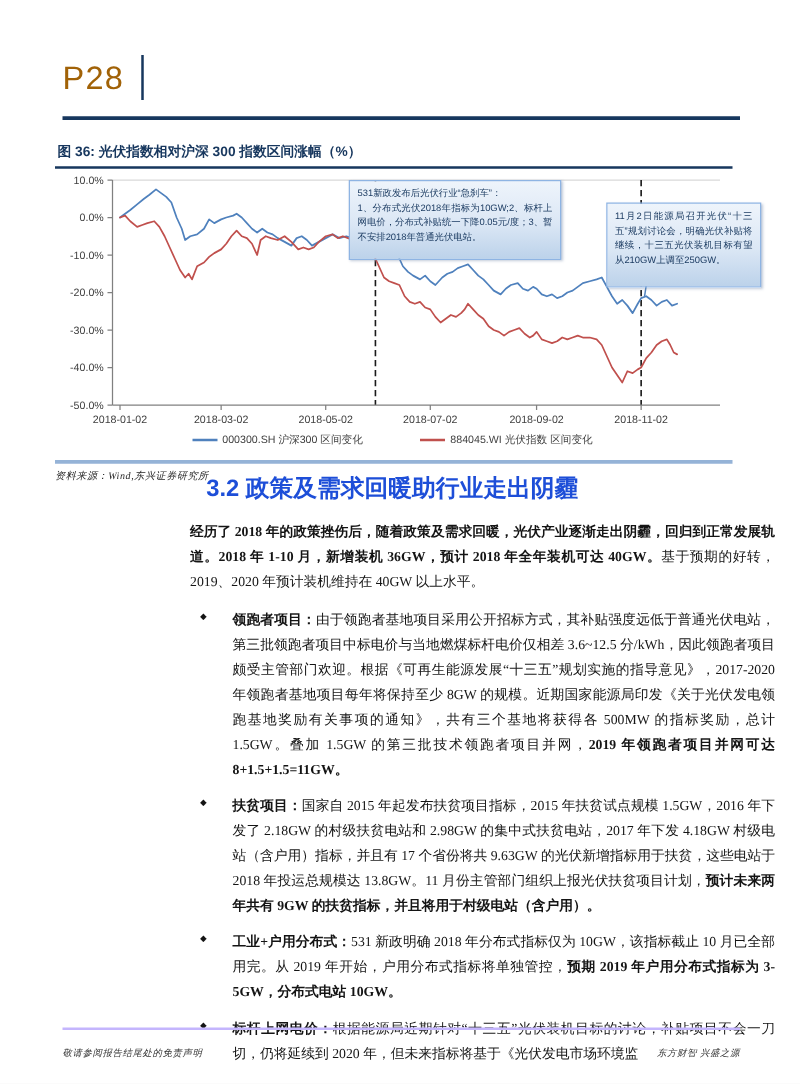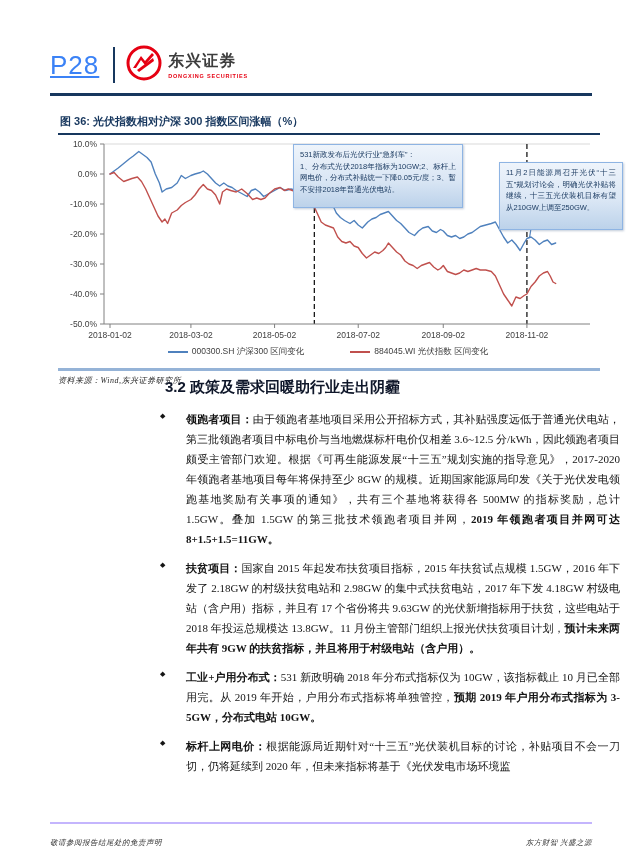--- a/index.html
+++ b/index.html
@@ -1,84 +1,71 @@
 <!DOCTYPE html>
 <html><head>
 <meta charset="utf-8">
 <style>
   * { margin:0; padding:0; box-sizing:border-box; }
   body { background:#e8e8e8; font-family:"Liberation Sans", sans-serif; }
   .page { position:relative; width:640px; height:867px; background:#ffffff; margin:0 auto; overflow:hidden; }
 
   
   .hdr { position:absolute; top:44px; left:50px; right:48px; display:flex; align-items:center; }
-  .page-num { font-size:26px; color:#3b82f6; letter-spacing:1px; font-weight:400;text-decoration:underline; }
+  .page-num { font-size:26px; color:#a16207; letter-spacing:1px; font-weight:400; }
   .hdr-divider { width:2px; height:36px; background:#17375E; margin:0 10px 0 14px; }
   .hdr-titles { flex:1; }
   .report-title { font-size:16px; font-weight:700; color:#17375E; letter-spacing:0.5px; }
   .report-subtitle { font-size:8.5px; color:#17375E; font-family:"Liberation Serif", serif; font-style:italic; margin-top:3px; letter-spacing:0.5px; }
   .logo { display:flex; align-items:center; gap:5px; }
   .logo-text { text-align:left; }
   .logo-cn { font-size:16px; font-weight:700; color:#3d3d3d; letter-spacing:1px; }
   .logo-en { font-size:5.5px; color:#E60012; letter-spacing:0.8px; font-weight:700; margin-top:1px; }
   .hdr-rule { position:absolute; top:93px; left:50px; right:48px; height:3px; background:#17375E; }
 
   
-  .figure { position:absolute; top:112px; left:58px; width:542px; }
+  .figure { position:absolute; top:112px; left:44px; width:542px; }
   .figure-title { font-size:11px; font-weight:700; color:#17375E; padding:2px 0 4px 2px; }
   .figure-title-rule { height:2px; background:#17375E; }
   .chart-wrap { position:relative; width:540px; height:228px; margin-top:2px; }
   .chart-wrap svg { display:block; }
   .legend { display:flex; justify-content:center; gap:46px; margin-top:1px; }
   .legend-item { display:flex; align-items:center; gap:4px; font-size:8.5px; color:#404040; }
   .legend-swatch { display:inline-block; width:20px; height:2px; }
   .callout { position:absolute; font-size:7.5px; line-height:1.55; color:#17375E;
              background:linear-gradient(180deg,#eef4fb 0%,#dbe7f5 55%,#bcd2ea 100%);
              border:1px solid #8EB4E3; box-shadow:1px 1px 2px rgba(120,140,170,0.45);
              padding:4px 6px; white-space:pre-line; text-align:justify; }
   .callout-1 { left:235px; top:7px; width:170px; height:64px; }
   .callout-2 { left:441px; top:25px; width:124px; height:68px; }
   .figure-bottom-rule { height:2.5px; background:#95B3D7; margin-top:3px; }
   .figure-source { font-size:8px; font-style:italic; font-family:"Liberation Serif", serif; color:#262626; margin-top:4px; letter-spacing:0.5px; }
 
   
   .content { position:absolute; top:378px; left:152px; width:468px; font-family:"Liberation Serif", serif; color:#141414; }
-  .section-heading { font-size:15px; font-weight:700; color:#0f172a; margin:0 0 12px 13px; font-family:"Liberation Sans", sans-serif; }
+  .section-heading { font-size:19px; font-weight:700; color:#1d4ed8; margin:0 0 12px 13px; font-family:"Liberation Sans", sans-serif; }
   .para { font-size:11px; line-height:1.82; text-align:justify; }
   .b { font-weight:700; }
   .bullets { list-style:none; margin-top:10px; }
   .bullets li { position:relative; padding-left:34px; font-size:11px; line-height:1.82; text-align:justify; margin-bottom:9px; }
   .bullets li .marker { position:absolute; left:8px; top:1px; font-size:7px; color:#141414; }
 
   
   .footer { position:absolute; top:822px; left:50px; right:48px; border-top:2px solid #c4b5fd; padding-top:14px;
             display:flex; justify-content:space-between; font-size:7.5px; color:#333;
             font-family:"Liberation Serif", serif; font-style:italic; letter-spacing:0.5px; }
 </style>
 </head>
 <body>
 
 <div class="page">
 
   <div class="hdr">
     <div class="page-num">P28</div>
     <div class="hdr-divider"></div>
-    <div class="logo">
-      <span>
-        <svg width="38" height="38" viewBox="0 0 38 38">
-          <circle cx="19" cy="19" r="16" fill="none" stroke="#E60012" stroke-width="3"></circle>
-          <path d="M8 24 L16 12 L20 17 L27 9 L29 11 L20 21 L16 16 L11 24 Z" fill="#E60012"></path>
-          <path d="M12 26 L28 14 L29 17 L14 28 Z" fill="#E60012"></path>
-        </svg>
-      </span>
-      <span class="logo-text">
-        <div class="logo-cn">东兴证券</div>
-        <div class="logo-en">DONGXING SECURITIES</div>
-      </span>
-    </div>
   </div>
   <div class="hdr-rule"></div>
 
   <div class="figure">
     <div class="figure-title">图 36: 光伏指数相对沪深 300 指数区间涨幅（%）</div>
     <div class="figure-title-rule"></div>
     <div class="chart-wrap">
       <svg id="chart" width="540" height="208" viewBox="0 0 540 208">
           <line x1="46" y1="7" x2="532" y2="7" stroke="#D9D9D9" stroke-width="1"></line>
           <line x1="259.0857142857143" y1="58" x2="268.6857142857143" y2="8.5" stroke="#4F81BD" stroke-width="1.2"></line>
@@ -129,20 +116,21 @@
             <span>884045.WI 光伏指数 区间变化</span>
           </span>
         </div>
     </div>
     <div class="figure-bottom-rule"></div>
     <div class="figure-source">资料来源：Wind,东兴证券研究所</div>
   </div>
 
   <div class="content">
     <h2 class="section-heading">3.2 政策及需求回暖助行业走出阴霾</h2>
+    <p class="para"><span class="b">经历了 2018 年的政策挫伤后，随着政策及需求回暖，光伏产业逐渐走出阴霾，回归到正常发展轨道。2018 年 1-10 月，新增装机 36GW，预计 2018 年全年装机可达 40GW。</span><span>基于预期的好转，2019、2020 年预计装机维持在 40GW 以上水平。</span></p>
     <ul class="bullets" id="bullets">
         <li><span class="marker">◆</span><span class="b">领跑者项目：</span><span>由于领跑者基地项目采用公开招标方式，其补贴强度远低于普通光伏电站，第三批领跑者项目中标电价与当地燃煤标杆电价仅相差 3.6~12.5 分/kWh，因此领跑者项目颇受主管部门欢迎。根据《可再生能源发展“十三五”规划实施的指导意见》，2017-2020 年领跑者基地项目每年将保持至少 8GW 的规模。近期国家能源局印发《关于光伏发电领跑基地奖励有关事项的通知》，共有三个基地将获得各 500MW 的指标奖励，总计 1.5GW。叠加 1.5GW 的第三批技术领跑者项目并网，</span><span class="b">2019 年领跑者项目并网可达 8+1.5+1.5=11GW。</span></li>
         <li><span class="marker">◆</span><span class="b">扶贫项目：</span><span>国家自 2015 年起发布扶贫项目指标，2015 年扶贫试点规模 1.5GW，2016 年下发了 2.18GW 的村级扶贫电站和 2.98GW 的集中式扶贫电站，2017 年下发 4.18GW 村级电站（含户用）指标，并且有 17 个省份将共 9.63GW 的光伏新增指标用于扶贫，这些电站于 2018 年投运总规模达 13.8GW。11 月份主管部门组织上报光伏扶贫项目计划，</span><span class="b">预计未来两年共有 9GW 的扶贫指标，并且将用于村级电站（含户用）。</span></li>
         <li><span class="marker">◆</span><span class="b">工业+户用分布式：</span><span>531 新政明确 2018 年分布式指标仅为 10GW，该指标截止 10 月已全部用完。从 2019 年开始，户用分布式指标将单独管控，</span><span class="b">预期 2019 年户用分布式指标为 3-5GW，分布式电站 10GW。</span></li>
         <li><span class="marker">◆</span><span class="b">标杆上网电价：</span><span>根据能源局近期针对“十三五”光伏装机目标的讨论，补贴项目不会一刀切，仍将延续到 2020 年，但未来指标将基于《光伏发电市场环境监</span></li>
       </ul>
   </div>
 
   <div class="footer">
     <span>敬请参阅报告结尾处的免责声明</span>

